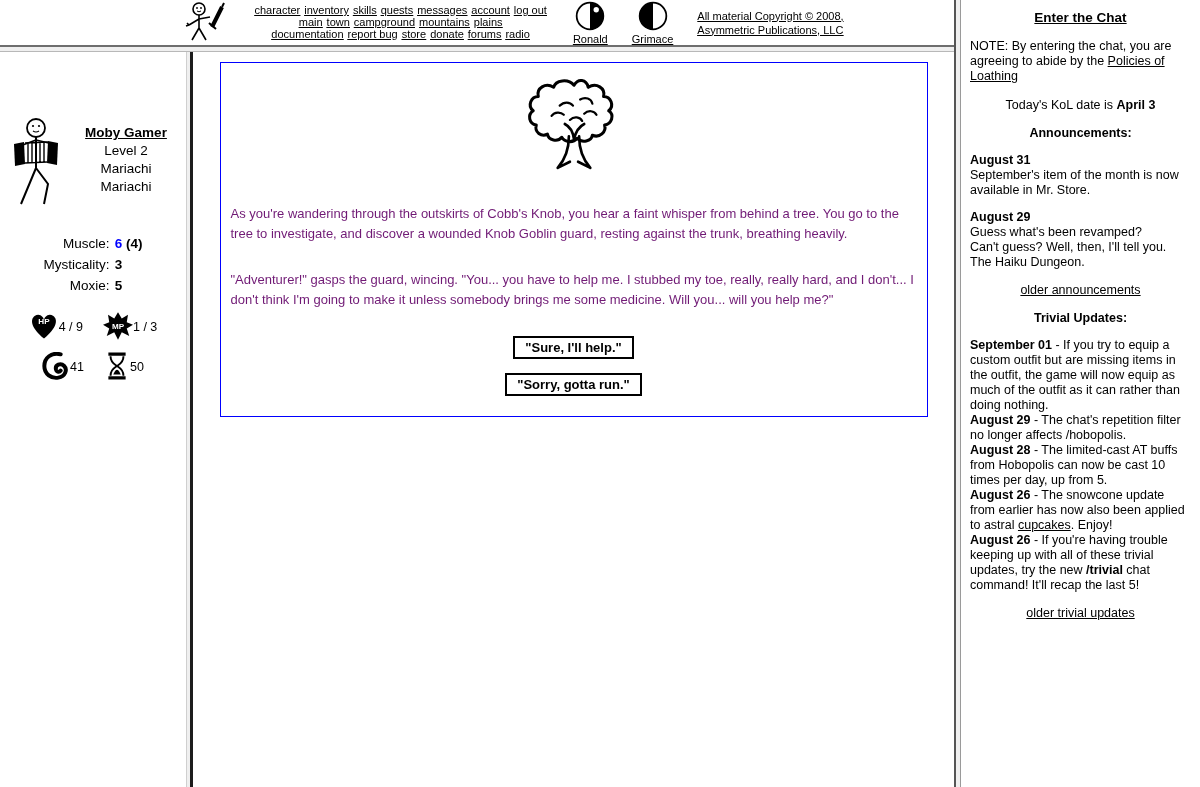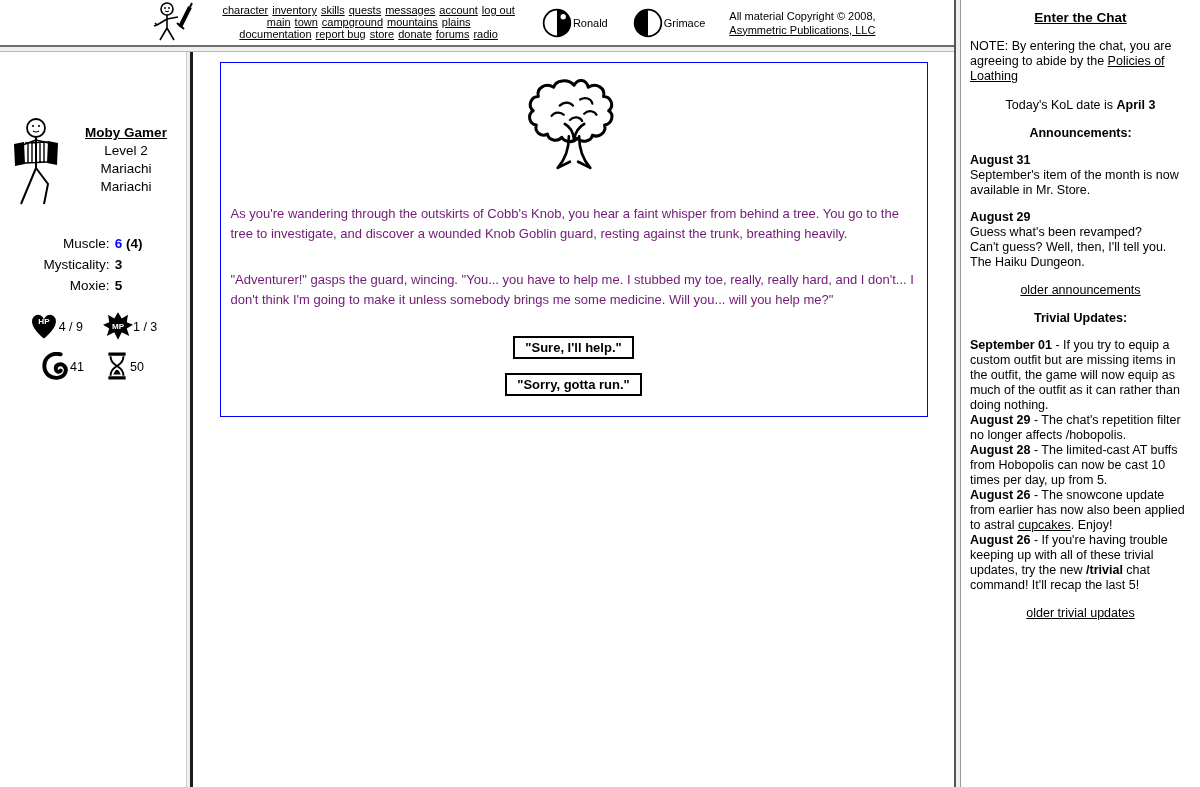--- a/index.html
+++ b/index.html
@@ -9,26 +9,26 @@
   
   .hborder { position:absolute; left:0; top:45px; width:954px; height:7px;
              background:#efefef; border-top:2px solid #6e6e6e; border-bottom:1px solid #b8b8b8; }
   .vborder-left { position:absolute; left:186px; top:52px; width:7px; bottom:0;
              background:#efefef; border-right:3px solid #1c1c1c; border-left:1px solid #cfcfcf; }
   .vborder-right { position:absolute; left:954px; top:0; width:7px; height:787px;
              background:#efefef; border-left:2px solid #555; border-right:1px solid #9a9a9a; }
 
   
   .topbar { position:absolute; left:0; top:0; width:1028px; height:45px; background:#fff;
-            display:flex; justify-content:center; align-items:center; gap:24px; }
+            display:flex; justify-content:center; align-items:center; gap:24px;text-decoration:underline; }
   .topbar a, .lnk { color:#000; text-decoration:underline; cursor:pointer; }
   .nav-block { text-align:center; font-size:11px; line-height:11px; color:#000; }
   .nav-block .row { margin:1px 0; }
   .nav-block a { margin:0 2px; white-space:nowrap; }
-  .moon-col { display:flex; flex-direction:row; align-items:center; font-size:11px; color:#000; }
+  .moon-col { display:flex; flex-direction:column; align-items:center; font-size:11px; color:#000; }
   .moon-col svg { display:block; }
   .moon-label { margin-top:1px; }
   .copyright { font-size:11px; line-height:14px; color:#000; }
 
   
   .charpane { position:absolute; left:0; top:52px; width:186px; bottom:0; background:#fff;
               padding-top:24px; font-size:13.5px; color:#000;margin-top:40px; }
   .char-head { display:flex; padding-left:8px; }
   .char-avatar { width:58px; flex:0 0 58px; cursor:pointer; }
   .char-id { flex:1; text-align:center; line-height:18px; padding-top:8px; }

